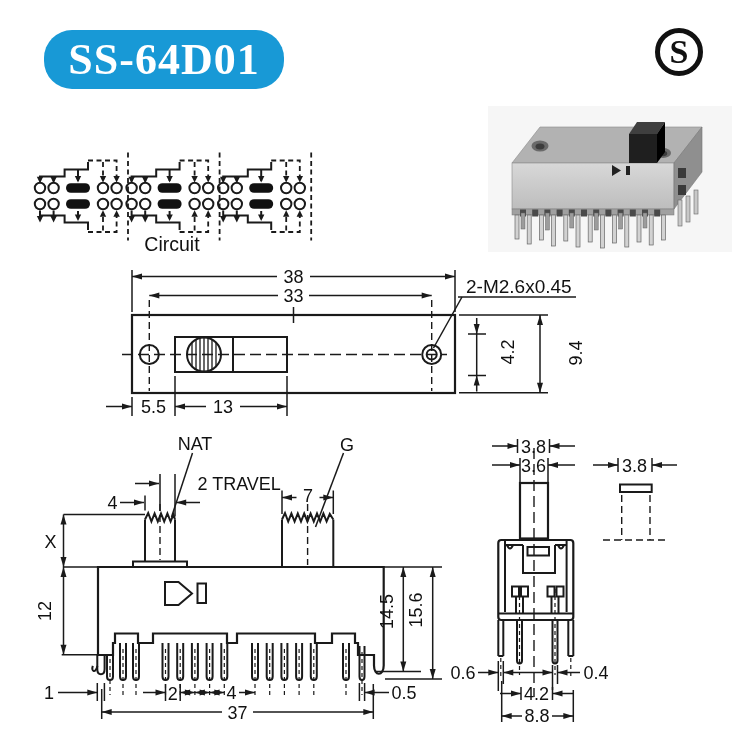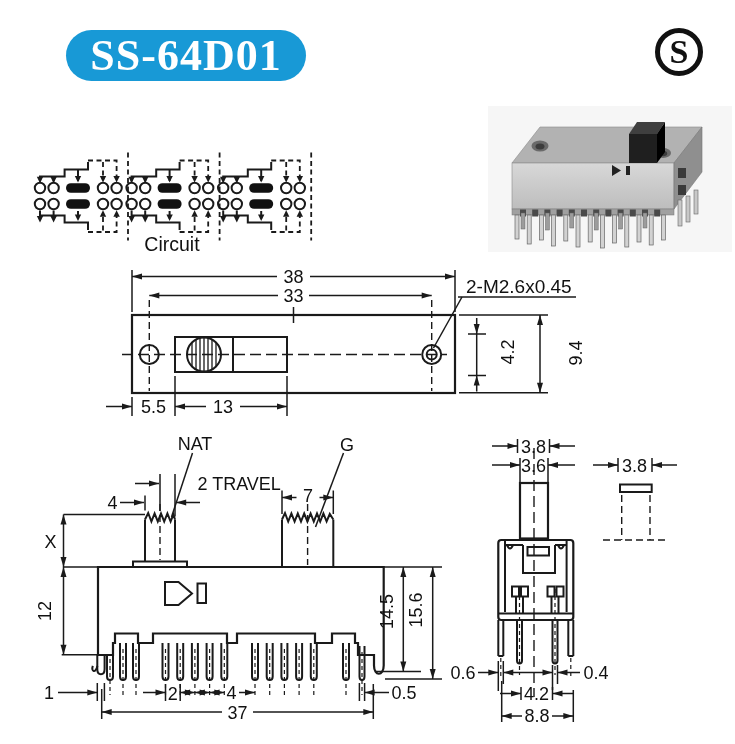--- a/index.html
+++ b/index.html
@@ -1,17 +1,17 @@
 <!DOCTYPE html>
 <html><head>
 <meta charset="utf-8">
 <style>
   html,body{margin:0;padding:0;background:#fff;}
   #page{position:relative;width:735px;height:744px;background:#ffffff;overflow:hidden;font-family:"Liberation Sans",sans-serif;}
-  #badge{position:absolute;left:66px;top:30px;width:240px;height:51px;border-radius:28px;background:#1899d6;display:flex;align-items:center;justify-content:center;}
+  #badge{position:absolute;left:44px;top:30px;width:240px;height:59px;border-radius:28px;background:#1899d6;display:flex;align-items:center;justify-content:center;}
   #badge span{color:#fff;font-family:"Liberation Serif",serif;font-weight:bold;font-size:44px;letter-spacing:1px;}
   #logo{position:absolute;left:655px;top:28px;width:38px;height:38px;border:5px solid #111;border-radius:50%;display:flex;align-items:center;justify-content:center;}
   #logo span{color:#111;font-family:"Liberation Serif",serif;font-weight:bold;font-size:34px;line-height:1;}
   svg{position:absolute;left:0;top:0;}
   svg text{font-family:"Liberation Sans",sans-serif;font-size:18px;fill:#111;}
   .o{fill:none;stroke:#1a1a1a;stroke-width:2.2;}
   .ow{fill:#fff;stroke:#1a1a1a;stroke-width:2.2;}
   .o2{fill:none;stroke:#1a1a1a;stroke-width:2;}
   .d{fill:none;stroke:#1a1a1a;stroke-width:1.5;}
   .dd{fill:none;stroke:#1a1a1a;stroke-width:1.4;stroke-dasharray:11,5;}

